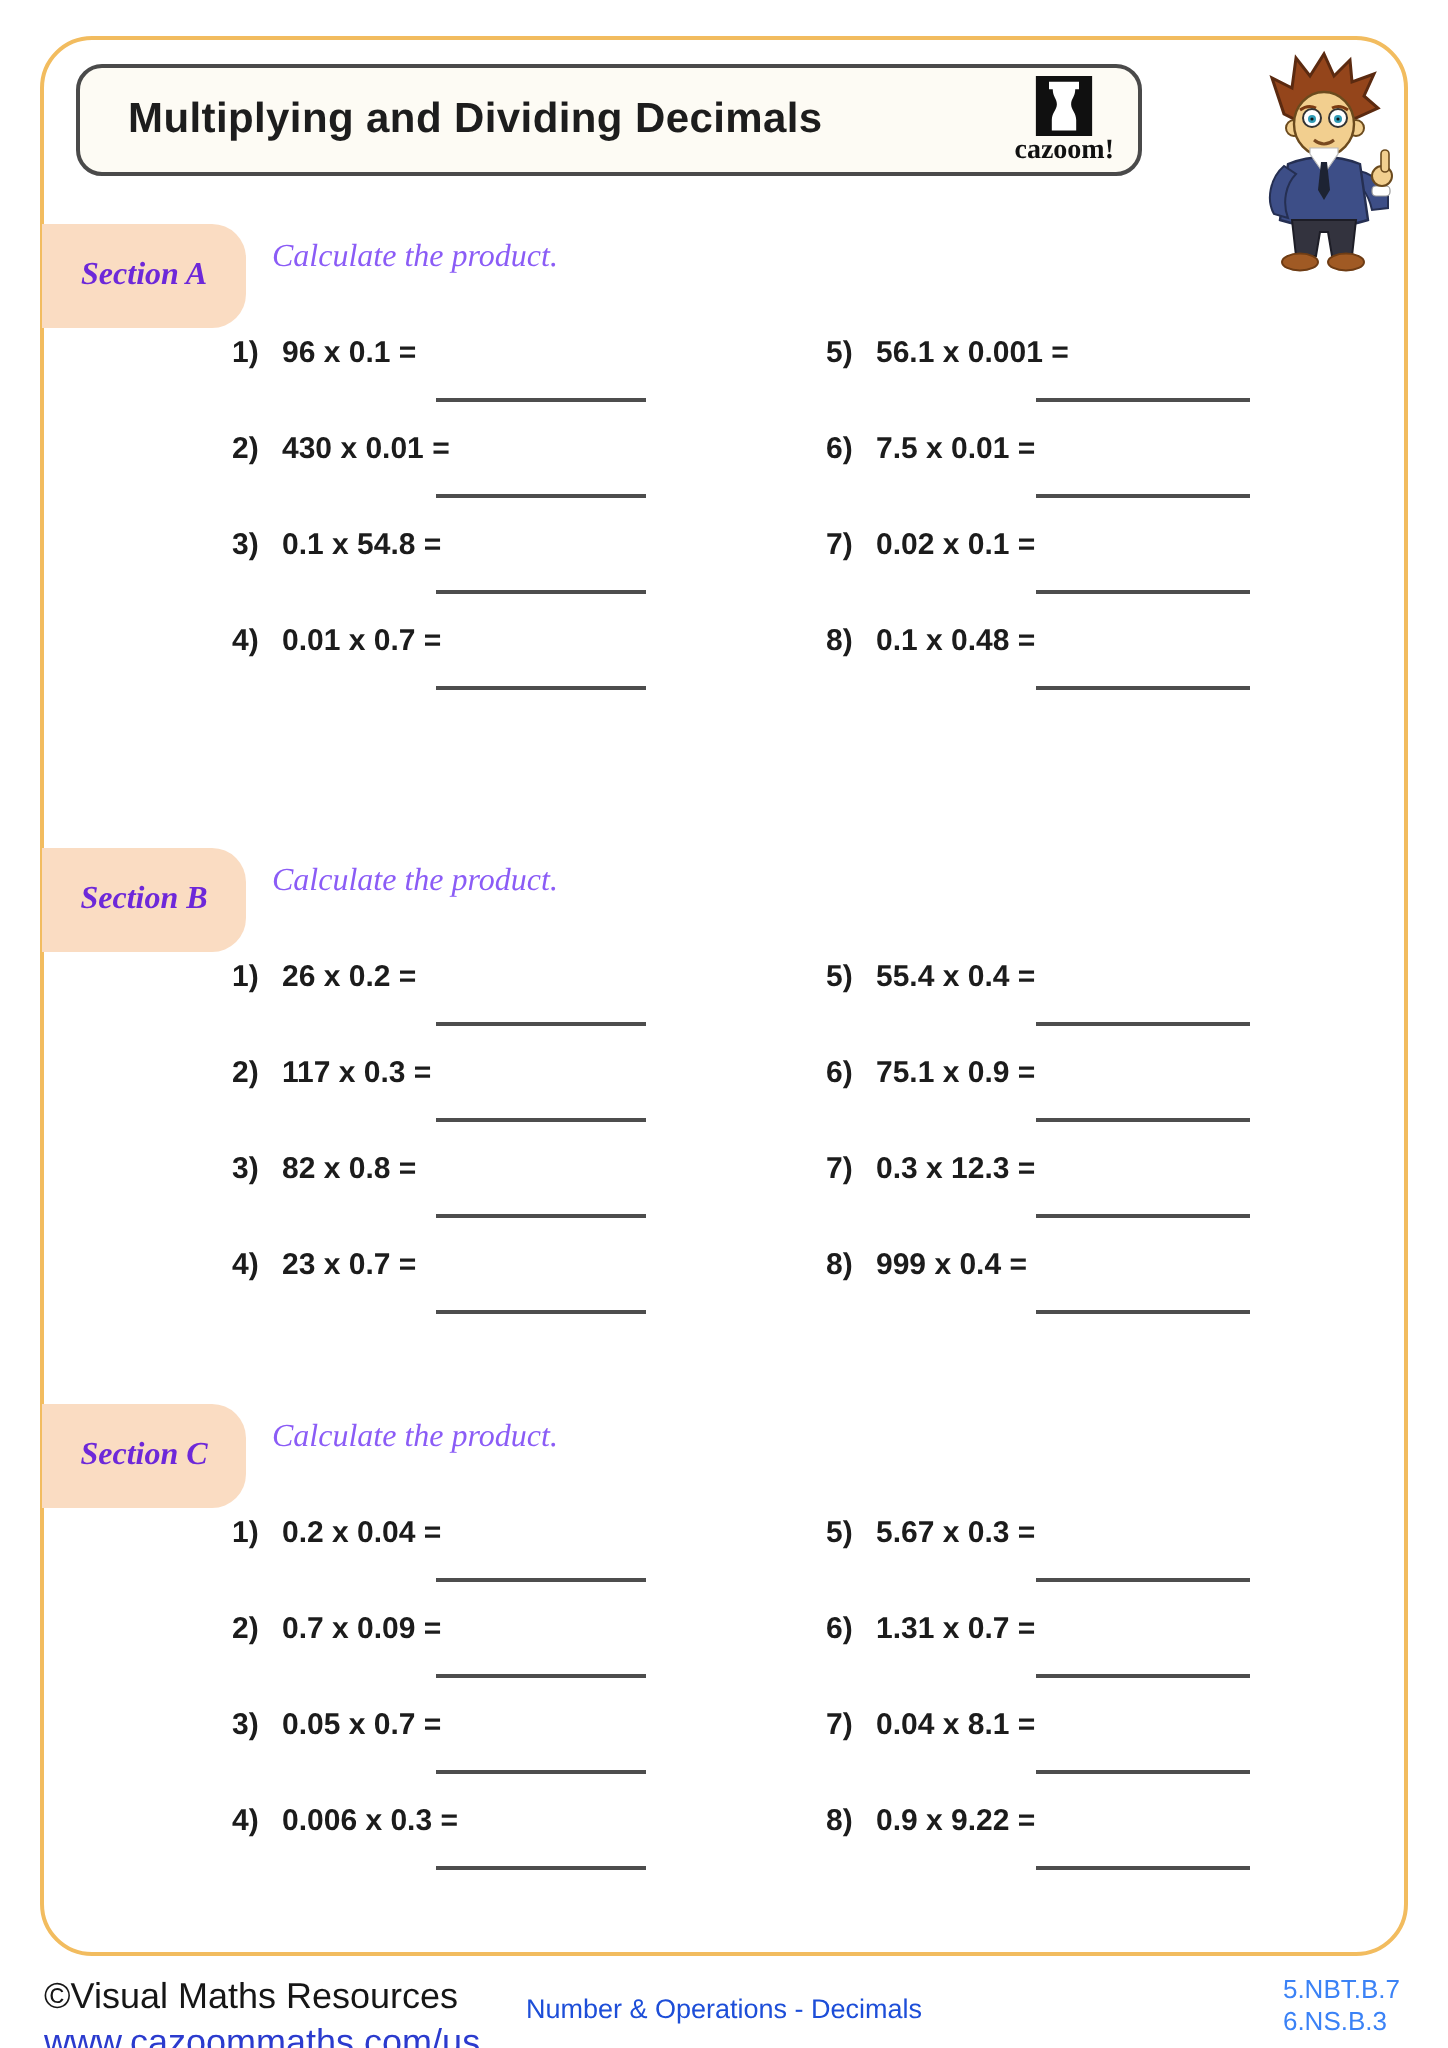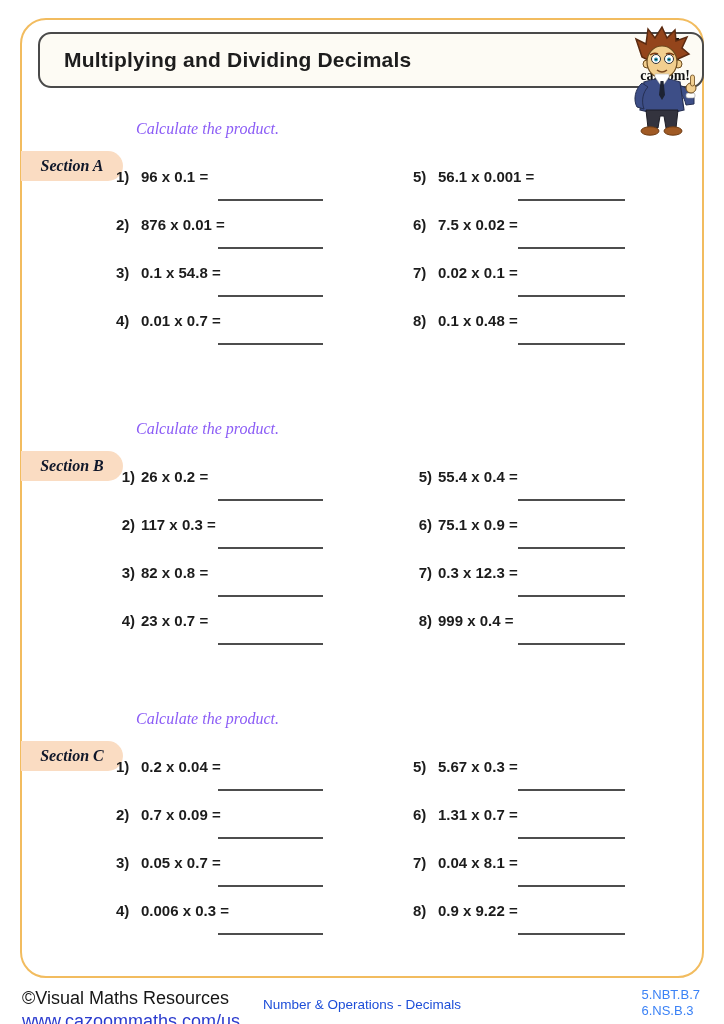--- a/index.html
+++ b/index.html
@@ -2,38 +2,38 @@
 <html><head>
 <meta charset="utf-8">
 <style>
   * { margin:0; padding:0; box-sizing:border-box; }
   body { background:#ffffff; font-family:"Liberation Sans", sans-serif; }
   .page { position:relative; width:724px; height:1024px; background:#ffffff; overflow:hidden; }
 
   .frame { position:absolute; left:20px; top:18px; width:684px; height:960px;
            border:2px solid #F2BC5F; border-radius:26px; background:transparent; }
 
-  .header-box { position:absolute; left:38px; top:32px; width:666px; height:56px;
+  .header-box { position:absolute; left:38px; top:32px; width:533px; height:56px;
                 background:#FDFBF4; border:2px solid #4a4a4a; border-radius:13px;
                 display:flex; align-items:center; justify-content:space-between;
                 padding:0 12px 0 24px; z-index:2; }
   .title { font-size:21px; font-weight:bold; color:#1d1d1d; letter-spacing:0.2px; }
   .logo { display:flex; flex-direction:column; align-items:center; line-height:1; }
   .logo-square { width:30px; height:30px; display:block; }
   .logo-text { font-family:"Liberation Serif", serif; font-weight:bold; font-size:14px;
                margin-top:1px; color:#111; }
 
   .mascot { position:absolute; left:620px; top:25px; width:86px; height:113px; z-index:3; }
 
   .section { position:absolute; left:0; width:724px; height:250px; }
-  .sec-a { top:112px; } .sec-b { top:412px;text-align:right; } .sec-c { top:702px; }
-  .badge { position:absolute; left:21px; top:0; width:102px; height:30px; background:#FADCC2;
+  .sec-a { top:112px; } .sec-b { top:424px; } .sec-c { top:702px; }
+  .badge { position:absolute; left:21px; top:0; width:102px; height:52px; background:#FADCC2;
            border-radius:0 17px 17px 0; display:flex; align-items:center; justify-content:center;
            font-family:"Liberation Serif", serif; font-style:italic; font-weight:bold;
-           font-size:16px; color:#0f172a;margin-top:39px; }
+           font-size:16px; color:#6d28d9; }
   .instruction { position:absolute; left:136px; top:0; height:34px; display:flex; align-items:center;
                  font-family:"Liberation Serif", serif; font-style:italic; font-size:16px; color:#8b5cf6; }
   .col { position:absolute; top:56px; }
   .col-left  { left:92px; }
   .col-right { left:389px; }
   .pcell { position:relative; height:48px; width:250px; }
   .pline { position:absolute; top:0; left:0; font-size:15px; font-weight:bold; color:#1c1c1c; white-space:nowrap;margin-left:24px; }
   .num { display:inline-block; min-width:19px; }
   .expr { margin-left:6px; }
   .ans { position:absolute; top:31px; height:0; border-bottom:2px solid #4d4d4d; }
@@ -101,39 +101,39 @@
 
   <div class="section sec-a">
     <div class="badge">Section A</div>
     <div class="instruction">Calculate the product.</div>
     <div class="col col-left">
       <div class="pcell">
         <div class="pline"><span class="num">1)</span><span class="expr">96 x 0.1 =</span></div>
         <div class="ans"></div>
       </div>
       <div class="pcell">
-        <div class="pline"><span class="num">2)</span><span class="expr">876 x 0.01 =</span></div>
+        <div class="pline"><span class="num">2)</span><span class="expr">430 x 0.01 =</span></div>
         <div class="ans"></div>
       </div>
       <div class="pcell">
         <div class="pline"><span class="num">3)</span><span class="expr">0.1 x 54.8 =</span></div>
         <div class="ans"></div>
       </div>
       <div class="pcell">
         <div class="pline"><span class="num">4)</span><span class="expr">0.01 x 0.7 =</span></div>
         <div class="ans"></div>
       </div>
     </div>
     <div class="col col-right">
       <div class="pcell">
         <div class="pline"><span class="num">5)</span><span class="expr">56.1 x 0.001 =</span></div>
         <div class="ans"></div>
       </div>
       <div class="pcell">
-        <div class="pline"><span class="num">6)</span><span class="expr">7.5 x 0.02 =</span></div>
+        <div class="pline"><span class="num">6)</span><span class="expr">7.5 x 0.01 =</span></div>
         <div class="ans"></div>
       </div>
       <div class="pcell">
         <div class="pline"><span class="num">7)</span><span class="expr">0.02 x 0.1 =</span></div>
         <div class="ans"></div>
       </div>
       <div class="pcell">
         <div class="pline"><span class="num">8)</span><span class="expr">0.1 x 0.48 =</span></div>
         <div class="ans"></div>
       </div>

